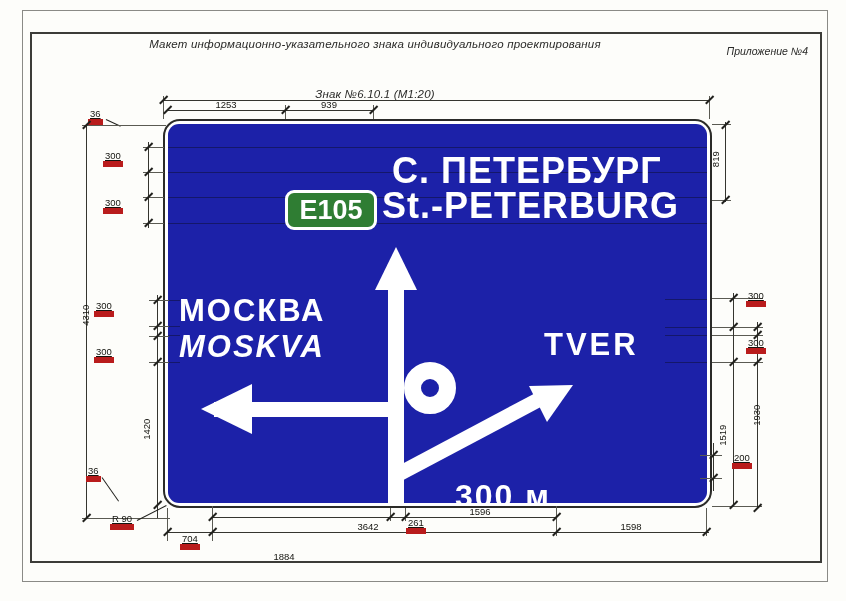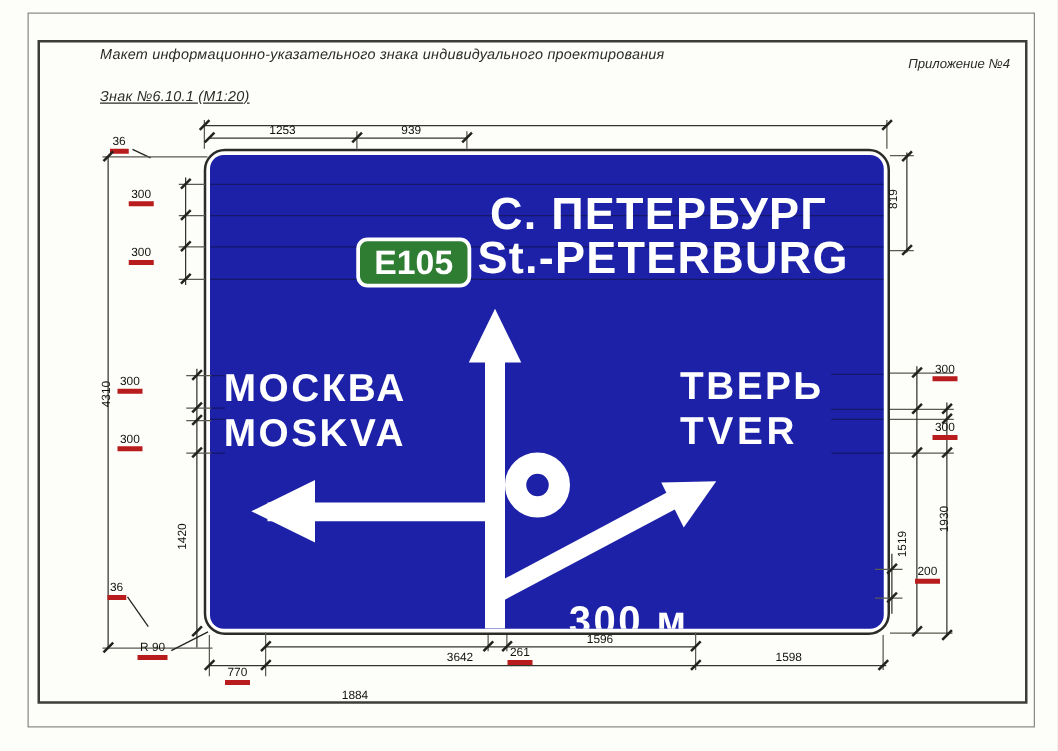--- a/index.html
+++ b/index.html
@@ -1,20 +1,20 @@
 <!DOCTYPE html>
 <html style="--board: #1c21a8; --green: #2f7d33;"><head>
 <meta charset="utf-8">
 <style>
   html,body{margin:0;padding:0;background:#e8e8e4;}
   .page{position:relative;width:846px;height:601px;background:#fdfdfa;overflow:hidden;
         font-family:"Liberation Sans",sans-serif;color:#1a1a1a;}
   .frame-outer{position:absolute;left:22px;top:10px;width:804px;height:570px;border:1px solid #8a8a86;}
   .frame-inner{position:absolute;left:30px;top:32px;width:788px;height:527px;border:2px solid #3c3c38;}
-  .title{position:absolute;left:80px;width:590px;text-align:left;font-style:italic;
+  .title{position:absolute;left:80px;width:590px;text-align:center;font-style:italic;
          font-size:11.5px;letter-spacing:.2px;color:#2a2a28;white-space:nowrap;}
   .annex{position:absolute;left:690px;top:45px;width:118px;text-align:right;font-style:italic;
          font-size:10.5px;color:#2a2a28;}
   
   .board{position:absolute;left:163px;top:119px;width:549px;height:389px;box-sizing:border-box;
          border:2px solid #2b2b28;border-radius:17px;background:#fff;padding:3px;}
   .blue{position:relative;width:539px;height:379px;background:var(--board,#1c21a8);
         border-radius:11px;overflow:hidden;}
   .gline{position:absolute;height:1px;background:rgba(10,10,30,.45);}
   .badge{position:absolute;display:flex;align-items:center;justify-content:center;color:#fff;
@@ -23,33 +23,33 @@
   .legend{position:absolute;color:#fff;font-weight:bold;white-space:nowrap;line-height:1;}
   .arrows{position:absolute;left:0;top:0;}
   
   .dline,.ext{position:absolute;background:#35352f;}
   .ext{background:#5a5a52;}
   .h{height:1px;} .v{width:1px;}
   .tick{position:absolute;width:11px;height:1.5px;background:#22221e;transform:rotate(-45deg);}
   .dlab{position:absolute;font-size:9.5px;color:#14140f;white-space:nowrap;line-height:1.1;}
   .c{text-align:center;}
   .rot{width:40px;text-align:center;transform:rotate(-90deg);}
-  .flag{border-bottom:4px solid #b91c1c;padding:0 2px;}
+  .flag{border-bottom:6px solid #b91c1c;padding:0 2px;text-decoration:underline;}
   .leader{position:absolute;height:1px;background:#22221e;transform-origin:left center;}
 </style>
 </head>
 <body>
 
 <div class="page">
 
   <div class="frame-outer"></div>
   <div class="frame-inner"></div>
 
   <div class="title" style="top:38px;">Макет информационно-указательного знака индивидуального проектирования</div>
-  <div class="title" style="top:72px;text-decoration:underline;">Знак №6.10.1 (М1:20)</div>
+  <div class="title" style="top:88px;">Знак №6.10.1 (М1:20)</div>
   <div class="annex">Приложение №4</div>
 
   <div class="board">
     <div class="blue">
 
       <div class="gline" style="left:0;right:0;top:23px;"></div>
       <div class="gline" style="left:0;right:0;top:48px;"></div>
       <div class="gline" style="left:0;right:0;top:73px;"></div>
       <div class="gline" style="left:0;right:0;top:99px;"></div>
       <div class="gline" style="left:0;width:12px;top:176px;"></div>
@@ -68,22 +68,21 @@
         <rect x="46" y="278" width="178" height="15" fill="#fff"></rect>
         <polygon points="33,285 84,260 84,310" fill="#fff"></polygon>
         <line x1="229" y1="351" x2="372" y2="275" stroke="#fff" stroke-width="15"></line>
         <polygon points="405,261 361,262 379,298" fill="#fff"></polygon>
       </svg>
 
       <div class="legend" style="left:224px;top:29px;font-size:36px;letter-spacing:1px;">С. ПЕТЕРБУРГ</div>
       <div class="badge" style="left:117px;top:66px;width:92px;height:40px;font-size:27px;background:var(--green,#2f7d33);">E105</div>
       <div class="legend" style="left:11px;top:171px;font-size:31px;letter-spacing:2px;">МОСКВА</div>
       <div class="legend" style="left:214px;top:64px;font-size:36px;letter-spacing:1px;">St.-PETERBURG</div>
-      <div class="legend" style="left:11px;top:207px;font-size:31px;letter-spacing:2px;">MOSKVA</div>
-      <div class="legend" style="left:376px;top:169px;font-size:31px;letter-spacing:2px;">ТВЕРЬ</div>
+      <div class="legend" style="left:11px;top:207px;font-size:31px;letter-spacing:2px;font-style:italic;">MOSKVA</div>
       <div class="legend" style="left:376px;top:205px;font-size:31px;letter-spacing:3px;">TVER</div>
       <div class="legend" style="left:287px;top:356px;font-size:32px;letter-spacing:2px;">300 м</div>
     </div>
   </div>
 
   <div class="ext v" style="left:163px;top:96px;height:23px;"></div>
   <div class="ext v" style="left:709px;top:96px;height:23px;"></div>
   <div class="ext v" style="left:285px;top:105px;height:14px;"></div>
   <div class="ext v" style="left:373px;top:105px;height:14px;"></div>
   <div class="dline h" style="left:163px;top:100px;width:546px;"></div>
@@ -143,21 +142,21 @@
   <div class="ext v" style="left:405px;top:508px;height:13px;"></div>
   <div class="ext v" style="left:556px;top:506px;height:30px;"></div>
   <div class="ext v" style="left:706px;top:508px;height:28px;"></div>
   <div class="dline h" style="left:212px;top:517px;width:344px;"></div>
   <div class="dline h" style="left:167px;top:532px;width:542px;"></div>
   <div class="dlab c" style="left:264px;top:507px;width:40px;margin-top:45px;">1884</div>
   <div class="dlab flag" style="left:406px;top:518px;">261</div>
   <div class="dlab c" style="left:460px;top:507px;width:40px;">1596</div>
   <div class="dlab c" style="left:346px;top:522px;width:44px;">3642</div>
   <div class="dlab c" style="left:609px;top:522px;width:44px;">1598</div>
-  <div class="dlab flag" style="left:180px;top:534px;">770</div>
+  <div class="dlab flag" style="left:180px;top:534px;">704</div>
 
   <div class="tick" style="left:158px;top:99px;"></div>
   <div class="tick" style="left:704px;top:99px;"></div>
   <div class="tick" style="left:162px;top:109px;"></div>
   <div class="tick" style="left:280px;top:109px;"></div>
   <div class="tick" style="left:368px;top:109px;"></div>
   <div class="tick" style="left:81px;top:124px;"></div>
   <div class="tick" style="left:81px;top:517px;"></div>
   <div class="tick" style="left:143px;top:146px;"></div>
   <div class="tick" style="left:143px;top:171px;"></div>

